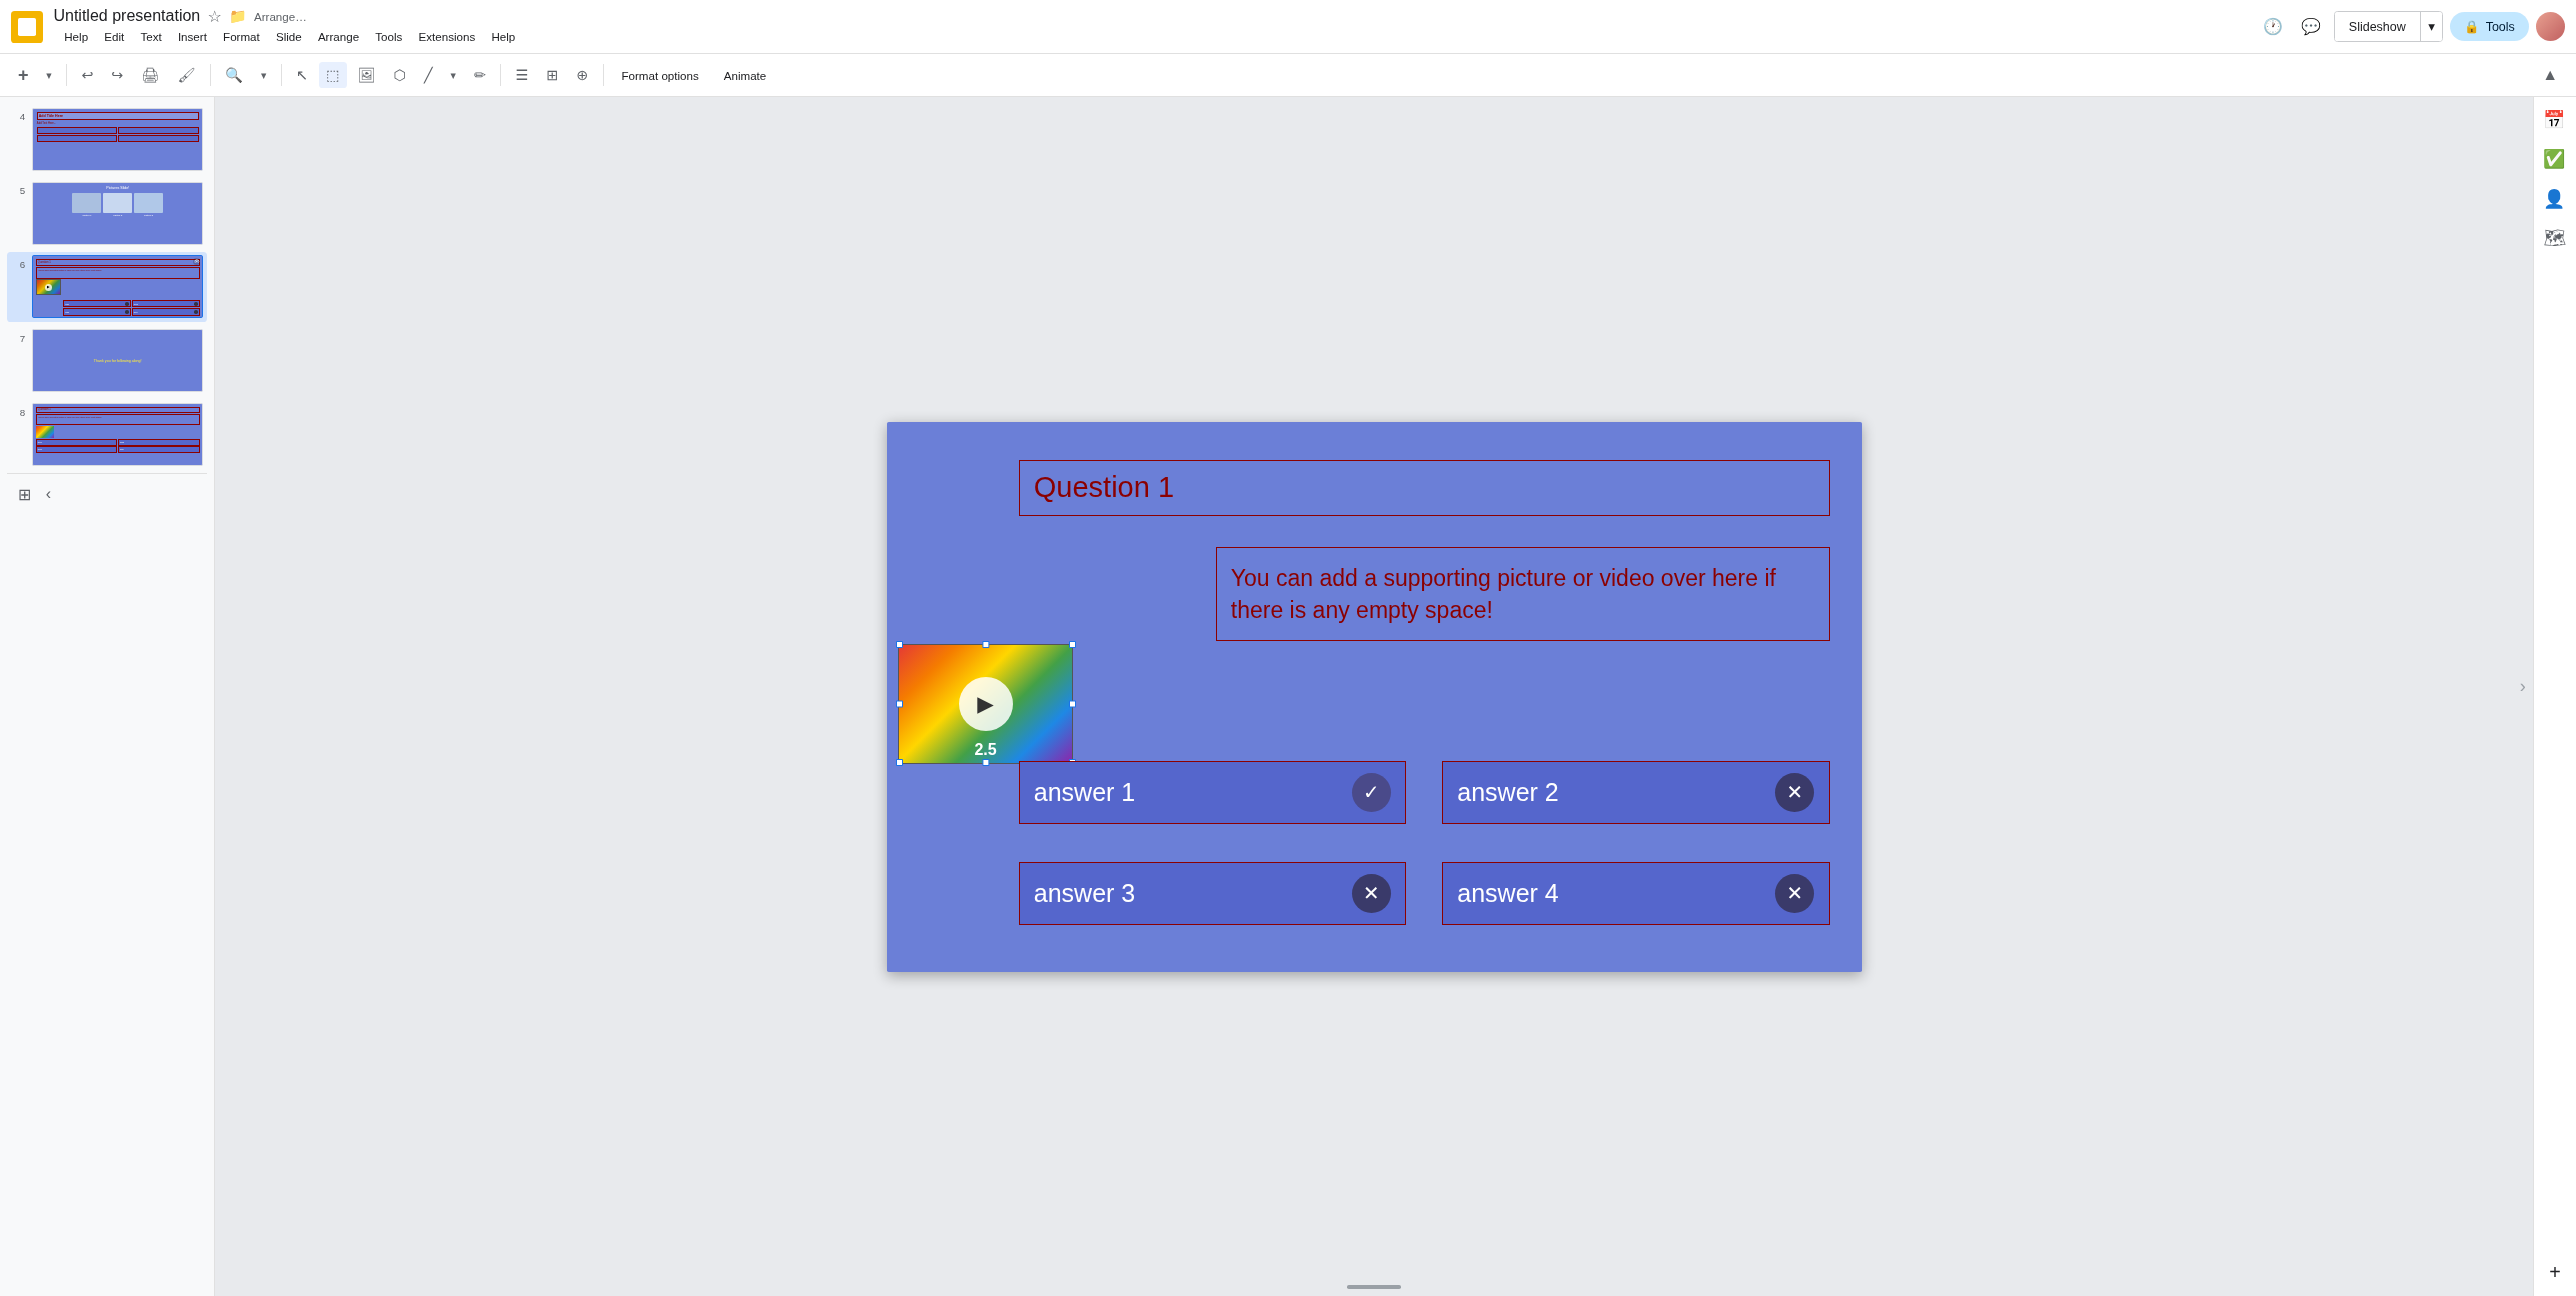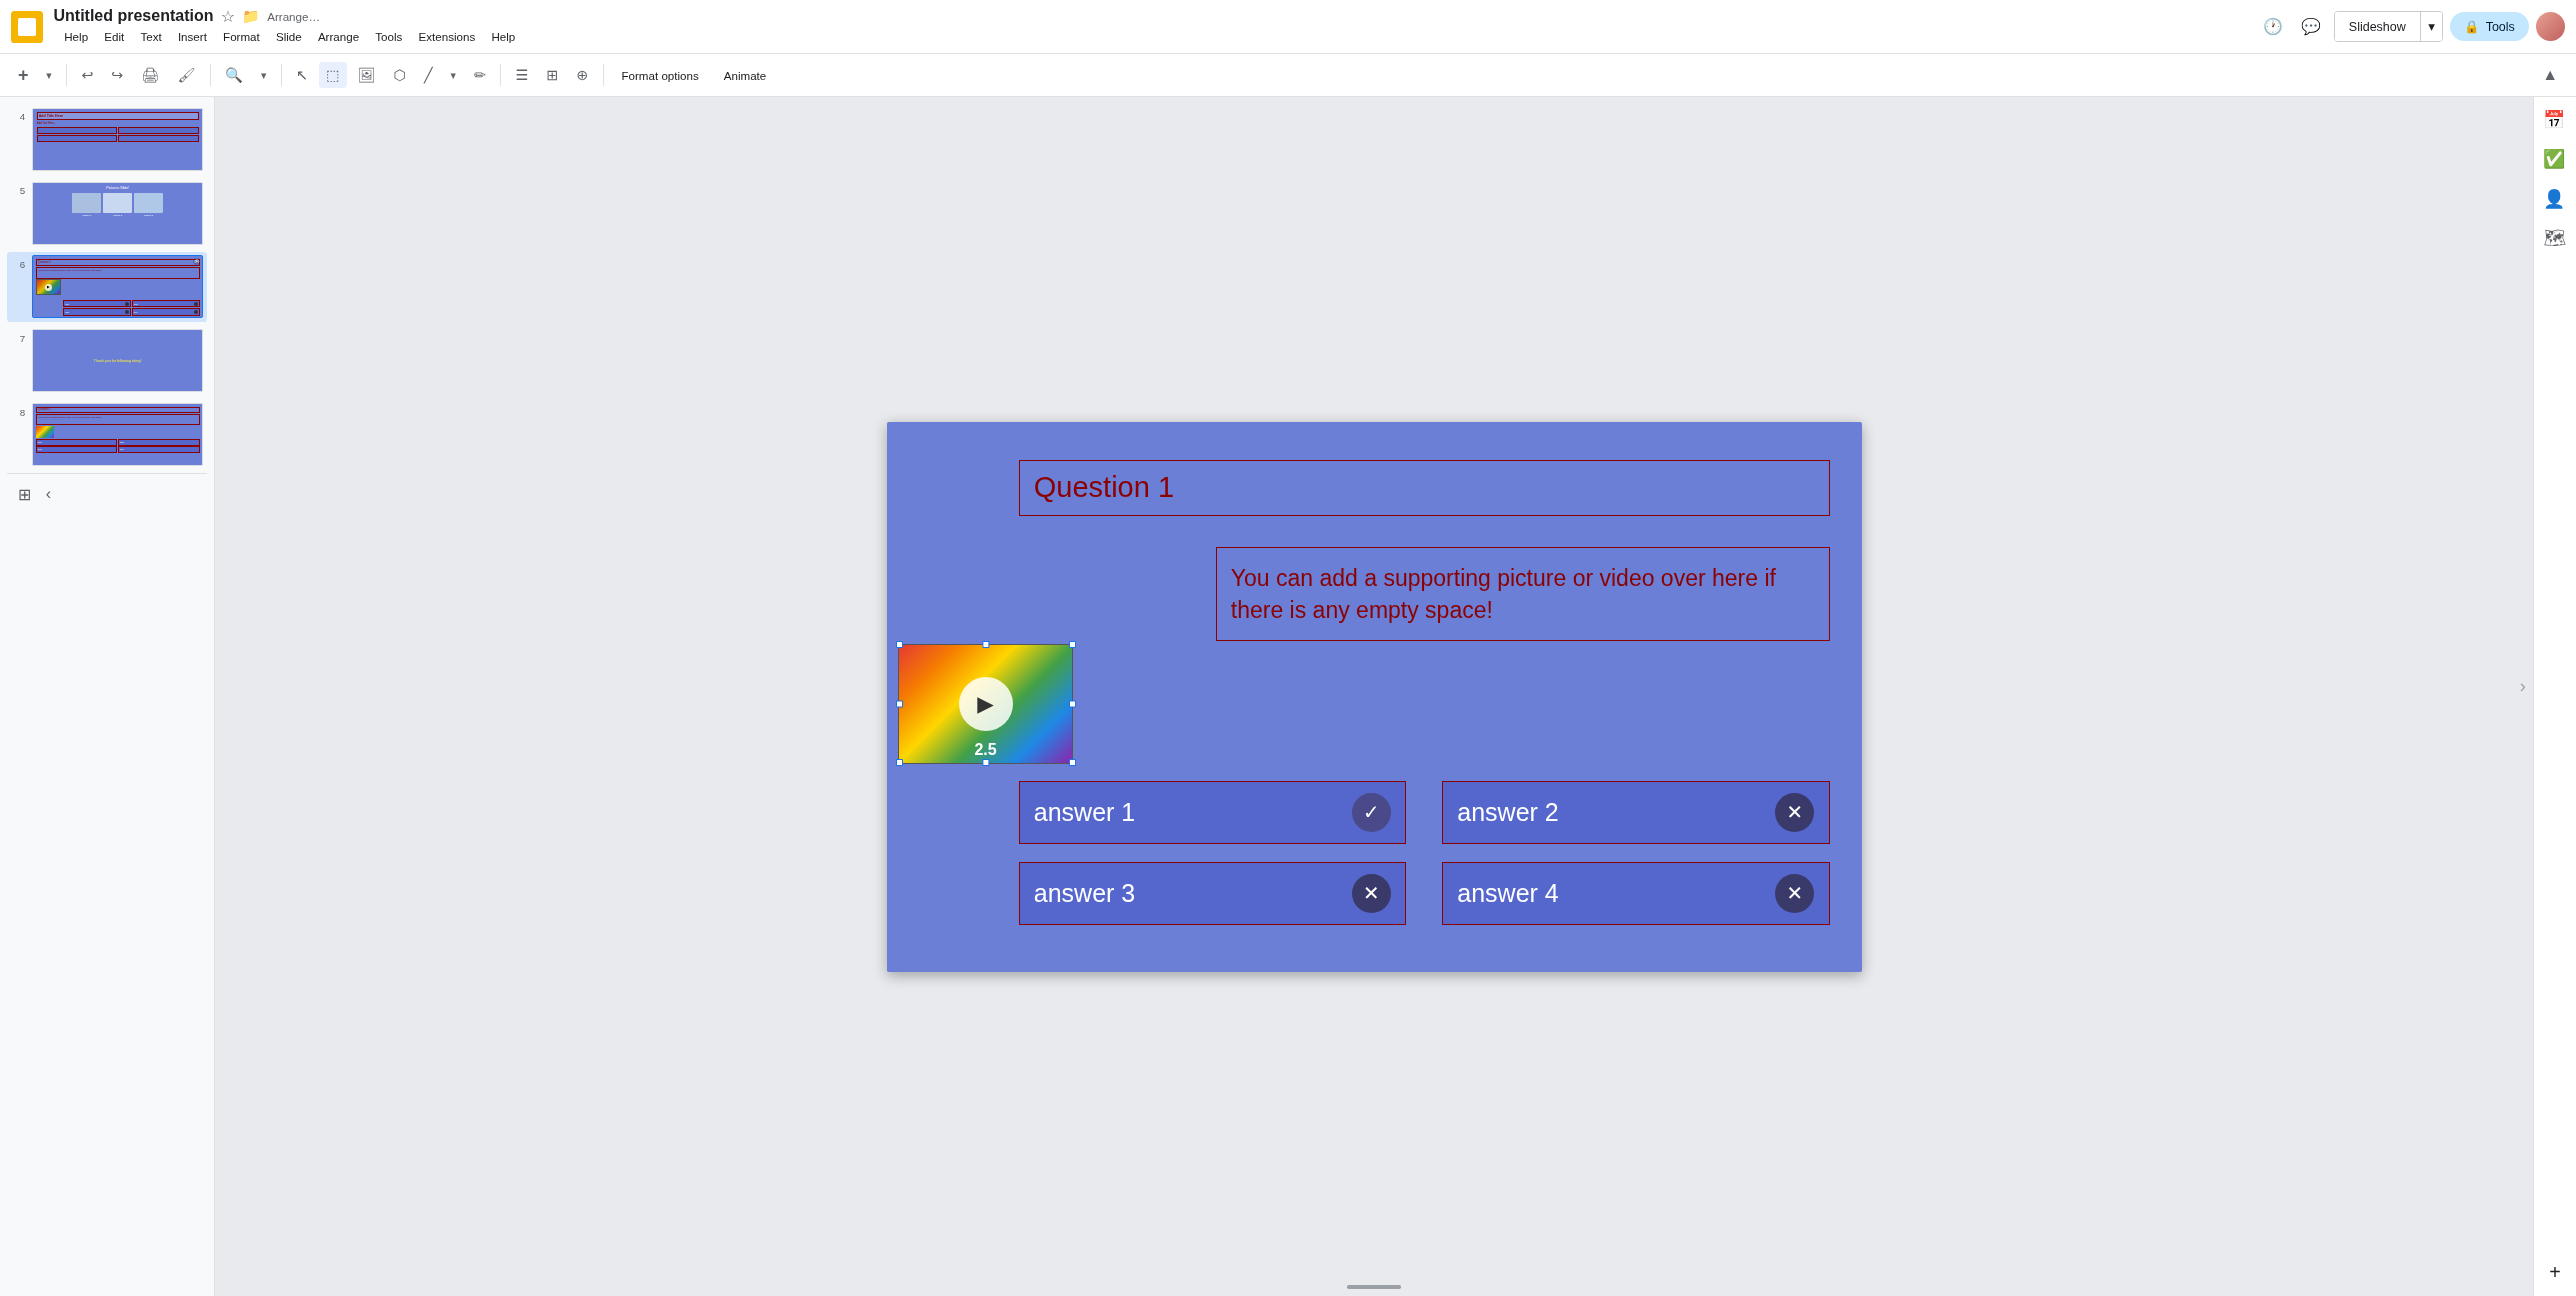--- a/index.html
+++ b/index.html
@@ -12,21 +12,21 @@
     }
     #app-icon {
       width: 32px; height: 32px; background: #f4b400; border-radius: 3.6px;
       display: flex; align-items: center; justify-content: center; flex-shrink: 0;
     }
     #app-icon-inner {
       width: 18px; height: 18px; background: #fff; border-radius: 1.8px;
       position: relative;
     }
     #title-area { display: flex; flex-direction: column; margin-left: 3.6px; }
-    #doc-title { font-size: 16px; color: #202124; font-weight: 700; }
+    #doc-title { font-size: 16px; color: #202124; font-weight: 400; }
     #menu-bar { display: flex; align-items: center; gap: 1.8px; padding: 0 3.6px; }
     #menu-bar button {
       background: none; border: none; cursor: pointer; font-size: 11.6px; color: #202124;
       padding: 3.6px 7.2px; border-radius: 3.6px;
     }
     #topbar-right { margin-left: auto; display: flex; align-items: center; gap: 7.2px; }
     #history-btn, #comment-btn {
       background: none; border: none; cursor: pointer; padding: 5.4px; border-radius: 50%;
       color: #5f6368; font-size: 16px;
     }
@@ -124,21 +124,21 @@
     }
     #play-icon { font-size: 21.5px; color: #333; }
     #play-time { position: absolute; bottom: 3.6px; left: 50%; transform: translateX(-50%); font-size: 16px; color: #fff; font-weight: bold; }
 
     
     .selection-handle {
       position: absolute; width: 7.2px; height: 7.2px; background: #fff; border: 0.9px solid #1a73e8;
       border-radius: 0.9px;
     }
     #answers-top {
-      position: absolute; bottom: 128px; left: 132px; right: 32px;
+      position: absolute; bottom: 148px; left: 132px; right: 32px;
       display: flex; gap: 36px;
     }
     #answers-bottom {
       position: absolute; bottom: 47px; left: 132px; right: 32px;
       display: flex; gap: 36px;
     }
     .answer-box {
       flex: 1; height: 63px; border: 1.8px solid #8b0000; background: #5566cc;
       display: flex; align-items: center; justify-content: space-between;
       padding: 0 14.3px; position: relative;

